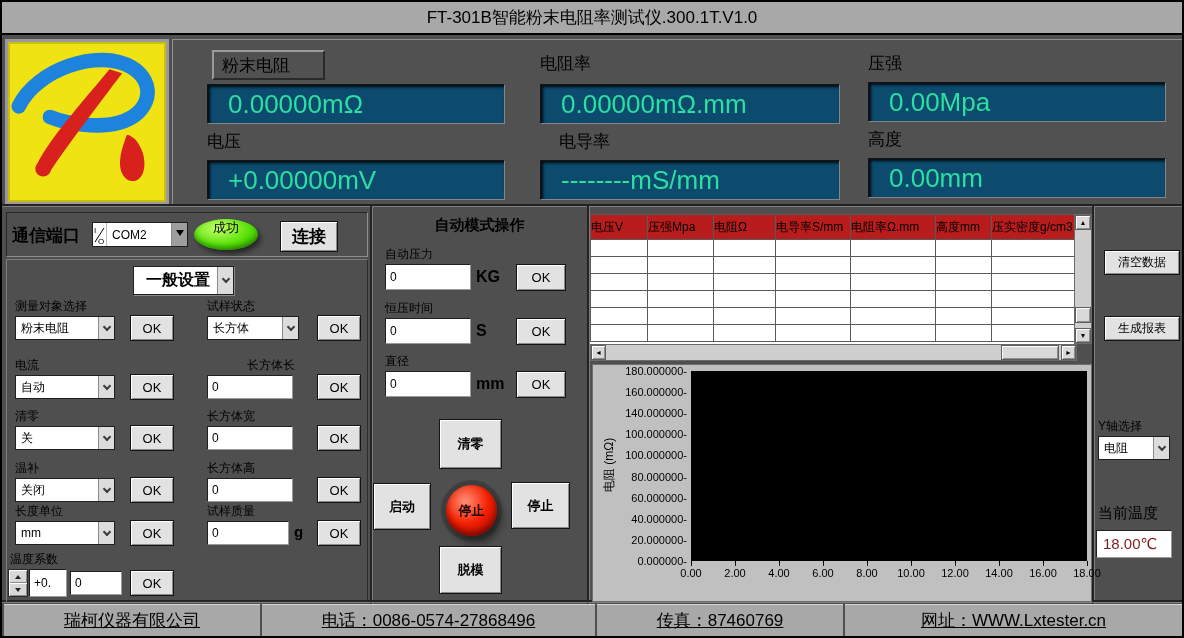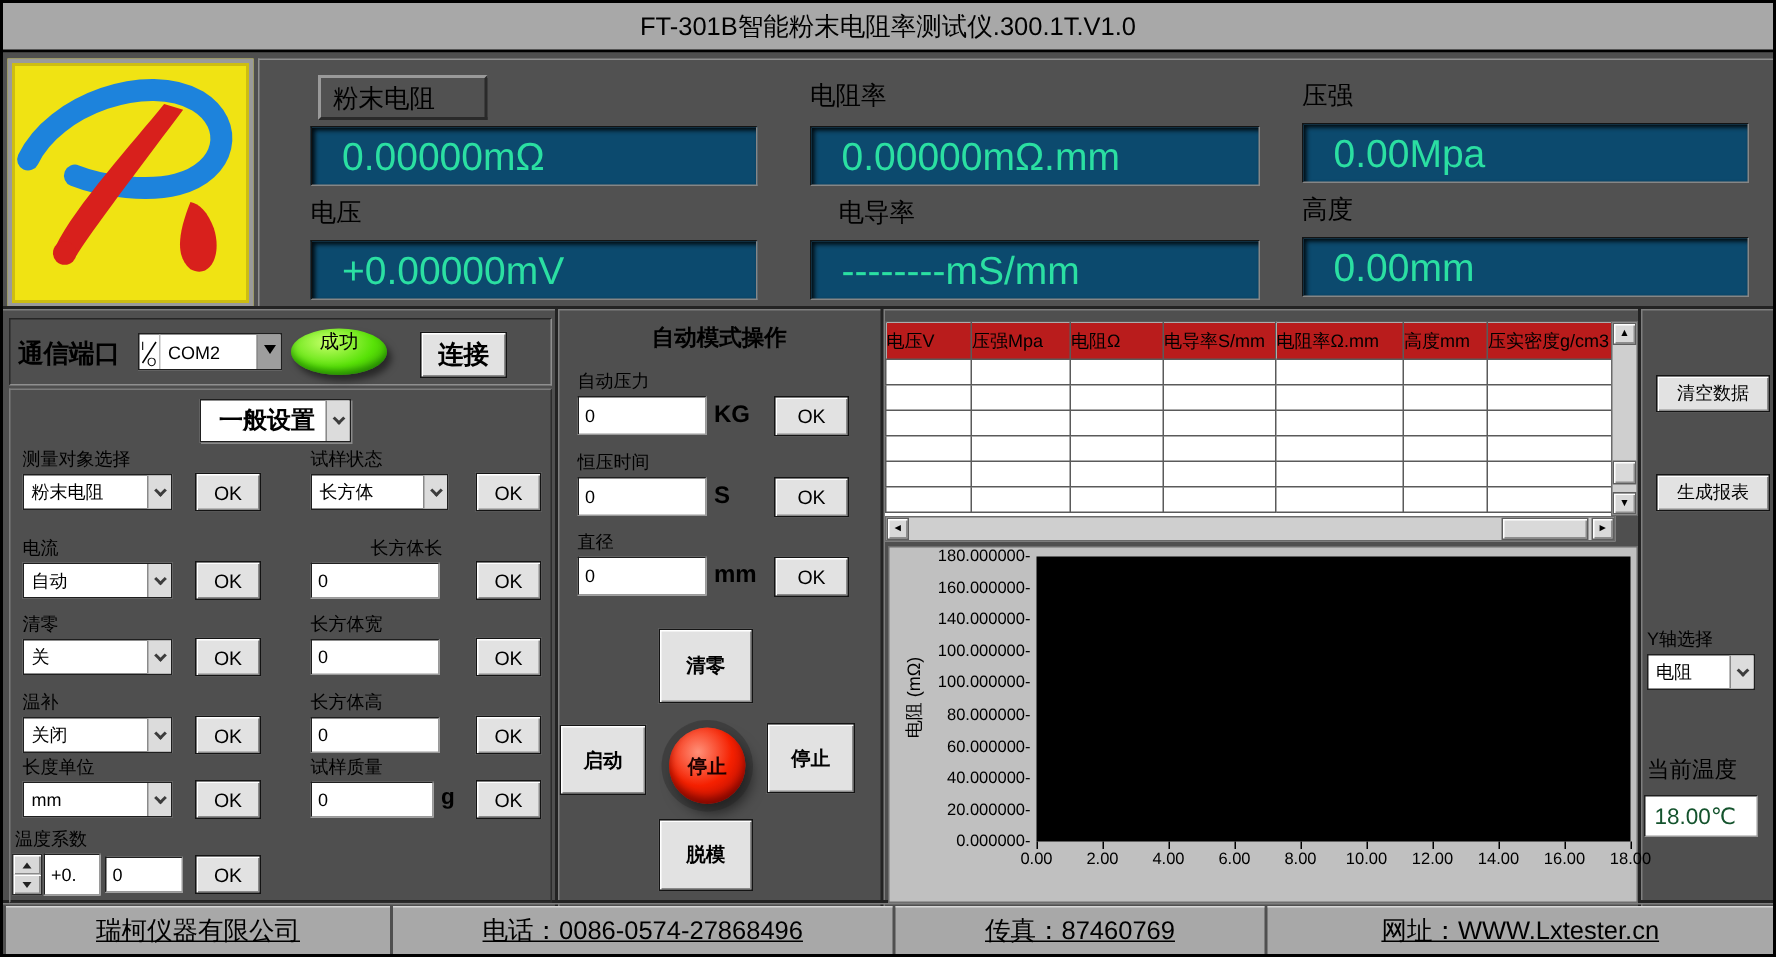--- a/index.html
+++ b/index.html
@@ -456,21 +456,21 @@
   <div class="btn" style="position:absolute; left:1102px; top:248px; width:76px; height:25px; font-size:12px;">清空数据</div>
   <div class="btn" style="position:absolute; left:1102px; top:314px; width:76px; height:25px; font-size:12px;">生成报表</div>
   <div class="abs lbl lbl12" style="left:1096px; top:416px;">Y轴选择</div>
   <div class="combo" style="left:1096px; top:434px; width:72px; height:24px;">
     <span class="txt">电阻</span>
     <span class="arrow">
         <span class="chev"></span>
       </span>
   </div>
   <div class="abs lbl" style="left:1096px; top:502px; font-size:15px;">当前温度</div>
-  <div class="abs" style="left:1094px; top:528px; width:76px; height:28px; background:#fff; border:1px solid; border-color:#1f1f1f #9a9a9a #9a9a9a #1f1f1f; font-size:15px; color:#14532d; display:flex; align-items:center; padding-left:6px;">
+  <div class="abs" style="left:1094px; top:528px; width:76px; height:28px; background:#fff; border:1px solid; border-color:#1f1f1f #9a9a9a #9a9a9a #1f1f1f; font-size:15px; color:#7f1d1d; display:flex; align-items:center; padding-left:6px;">
     <span>18.00℃</span>
   </div>
 
   <div class="fcell" style="left:2px; width:256px;">瑞柯仪器有限公司</div>
   <div class="fcell" style="left:260px; width:333px;">电话：0086-0574-27868496</div>
   <div class="fcell" style="left:595px; width:246px;">传真：87460769</div>
   <div class="fcell" style="left:843px; width:337px;">网址：WWW.Lxtester.cn</div>
 
 </div>
 

